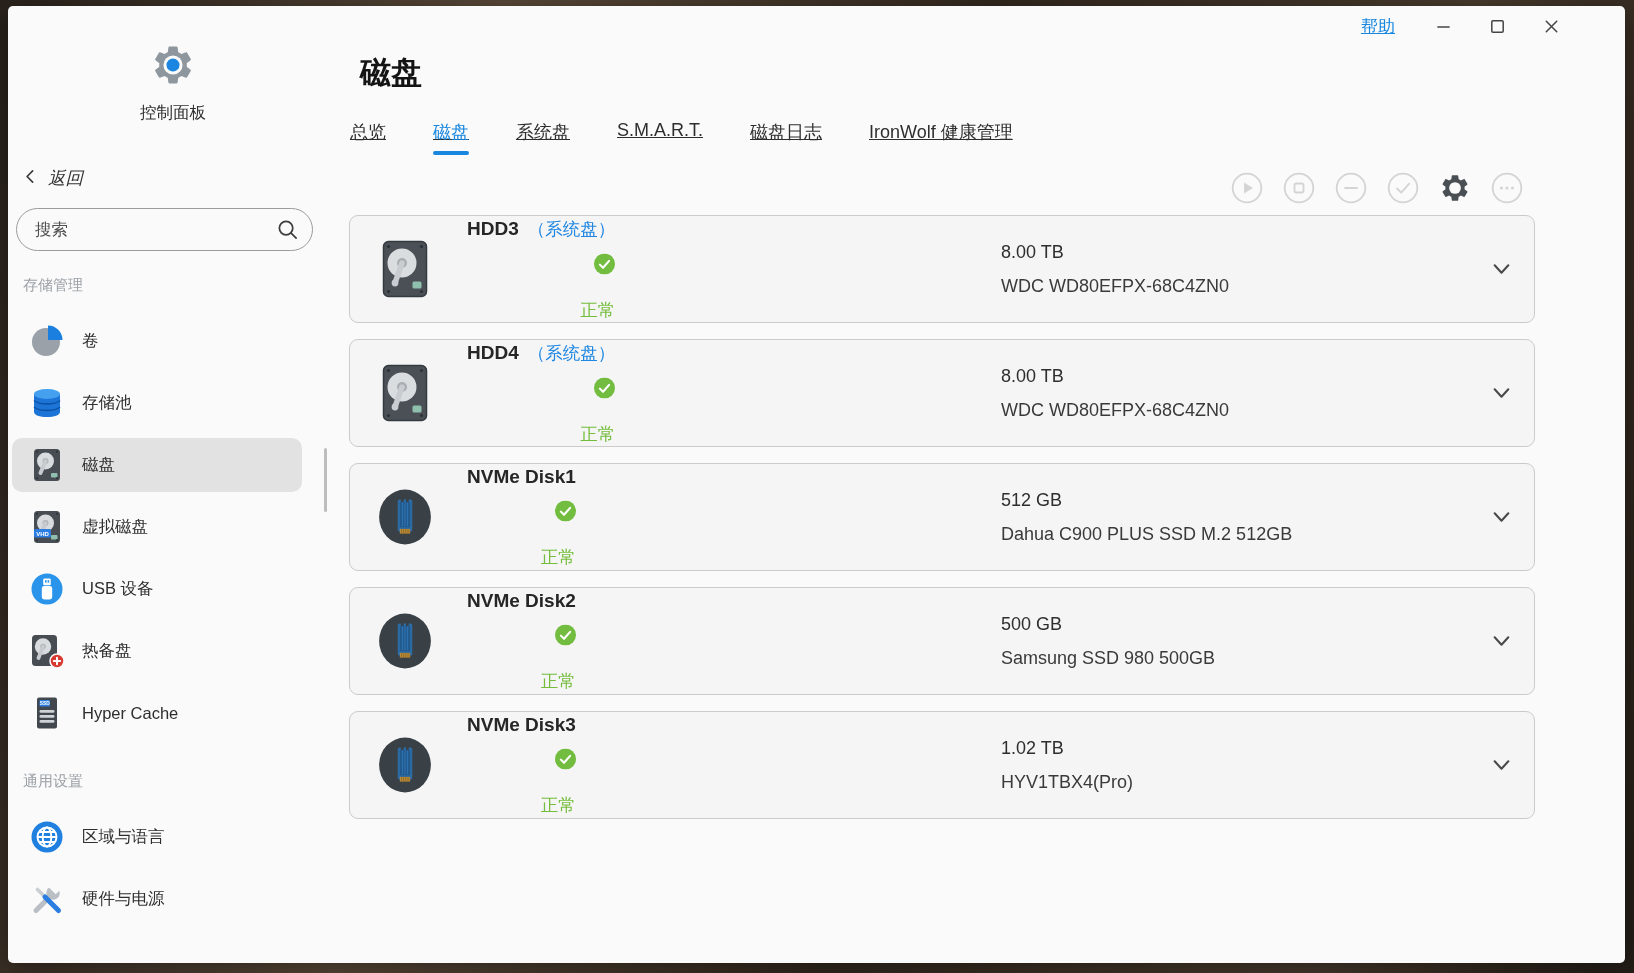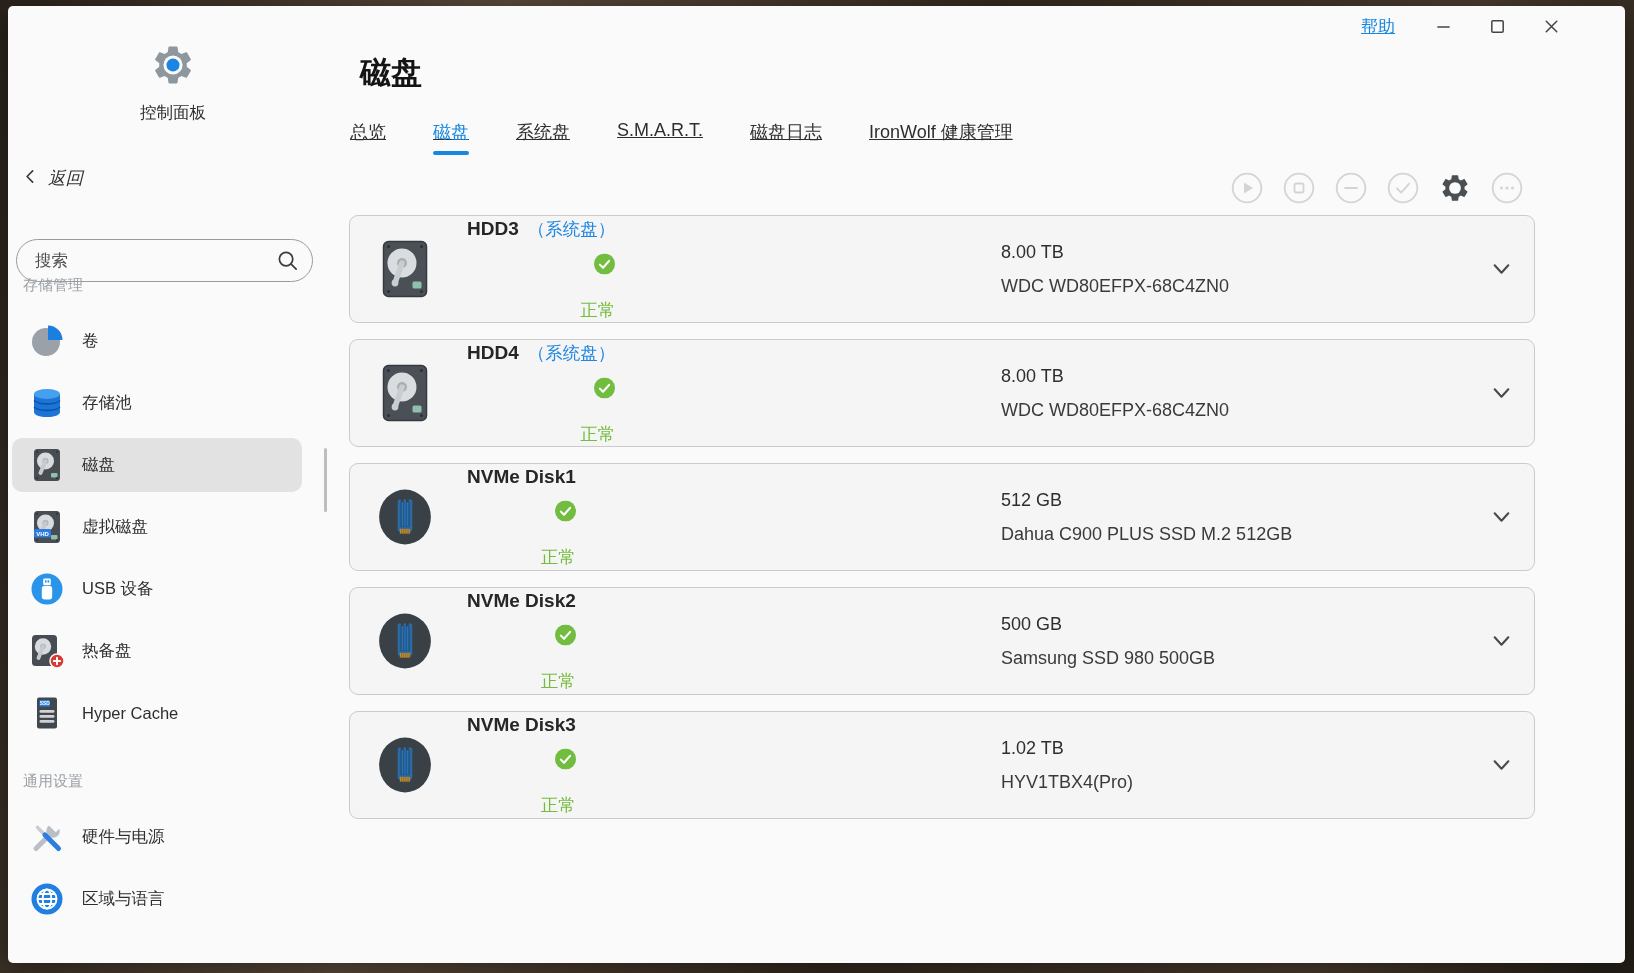--- a/index.html
+++ b/index.html
@@ -20,21 +20,21 @@
   .win-btn { width:32px; height:28px; display:flex; align-items:center; justify-content:center; cursor:pointer; border-radius:4px; }
   .win-btn svg { width:19px; height:19px; }
   
   .sidebar { position:absolute; left:0; top:0; width:330px; height:100%; }
   .app-head { position:absolute; left:0; top:36px; width:330px; text-align:center; }
   .app-head .app-icon { display:inline-block; width:46px; height:46px; }
   .app-head .app-label { margin-top:10px; font-size:16.5px; color:#2e2e2e; }
   .back-row { position:absolute; left:14px; top:160px; display:flex; align-items:center; gap:9px; cursor:pointer;font-style:italic; }
   .back-row svg { width:17px; height:17px; }
   .back-row .back-label { font-size:17.5px; color:#333; }
-  .search-wrap { position:absolute; left:8px; top:202px; width:297px; height:43px;margin-top:31px; }
+  .search-wrap { position:absolute; left:8px; top:202px; width:297px; height:43px; }
   .search-input {
     width:100%; height:100%; border:1px solid #9b9b9b; border-radius:22px; background:#fafafa;
     padding:0 46px 0 18px; font-size:16.5px; color:#333; outline:none;
     font-family:"Liberation Sans","DejaVu Sans",sans-serif;
   }
   .search-input::placeholder { color:#4f4f4f; opacity:1; }
   .search-wrap .search-icon { position:absolute; right:14px; top:10px; width:23px; height:23px; }
   .sidebar-sections { position:absolute; left:0; top:247px; width:330px; }
   .section-title { font-size:15px; color:#9ca1a6; margin:0 0 19px 15px; }
   .sidebar-section:nth-child(1) .section-title { margin-top:23px; }
@@ -218,39 +218,39 @@
     <span class="nav-label">Hyper Cache</span>
   </div>
 </div>
   </div>
 
   <div class="sidebar-section">
     <div class="section-title">通用设置</div>
     <div class="nav-list">
   <div class="nav-item">
     <span class="nav-icon"><svg viewBox="0 0 36 36">
-                  <path d="M7 29.5 L20 16.5" stroke="#b9bfc5" stroke-width="5" stroke-linecap="round"></path>
-                  <circle cx="24" cy="12" r="6.8" fill="#b9bfc5"></circle>
-                  <rect x="21" y="3" width="10" height="8" fill="#fafafa" transform="rotate(45 26 7)"></rect>
-                  <path d="M14.5 14.5 L8.5 8.5" stroke="#c9ced3" stroke-width="3.6" stroke-linecap="round"></path>
-                  <path d="M29.5 29.5 L16 16" stroke="#2b7de0" stroke-width="5" stroke-linecap="round"></path>
-                </svg></span>
-    <span class="nav-label">硬件与电源</span>
-  </div>
-
-  <div class="nav-item">
-    <span class="nav-icon"><svg viewBox="0 0 36 36">
                   <circle cx="18" cy="18" r="15.5" fill="#1f80e0"></circle>
                   <g stroke="#fff" stroke-width="1.9" fill="none">
                     <circle cx="18" cy="18" r="9.5"></circle>
                     <ellipse cx="18" cy="18" rx="4.3" ry="9.5"></ellipse>
                     <path d="M8.5 18h19M10 13h16M10 23h16"></path>
                   </g>
                 </svg></span>
     <span class="nav-label">区域与语言</span>
+  </div>
+
+  <div class="nav-item">
+    <span class="nav-icon"><svg viewBox="0 0 36 36">
+                  <path d="M7 29.5 L20 16.5" stroke="#b9bfc5" stroke-width="5" stroke-linecap="round"></path>
+                  <circle cx="24" cy="12" r="6.8" fill="#b9bfc5"></circle>
+                  <rect x="21" y="3" width="10" height="8" fill="#fafafa" transform="rotate(45 26 7)"></rect>
+                  <path d="M14.5 14.5 L8.5 8.5" stroke="#c9ced3" stroke-width="3.6" stroke-linecap="round"></path>
+                  <path d="M29.5 29.5 L16 16" stroke="#2b7de0" stroke-width="5" stroke-linecap="round"></path>
+                </svg></span>
+    <span class="nav-label">硬件与电源</span>
   </div>
 </div>
   </div>
 </div>
     <div class="sidebar-scrollthumb"></div>
   </div>
 
   <div class="main">
     <div class="page-title">磁盘</div>
     <div class="tabs">

